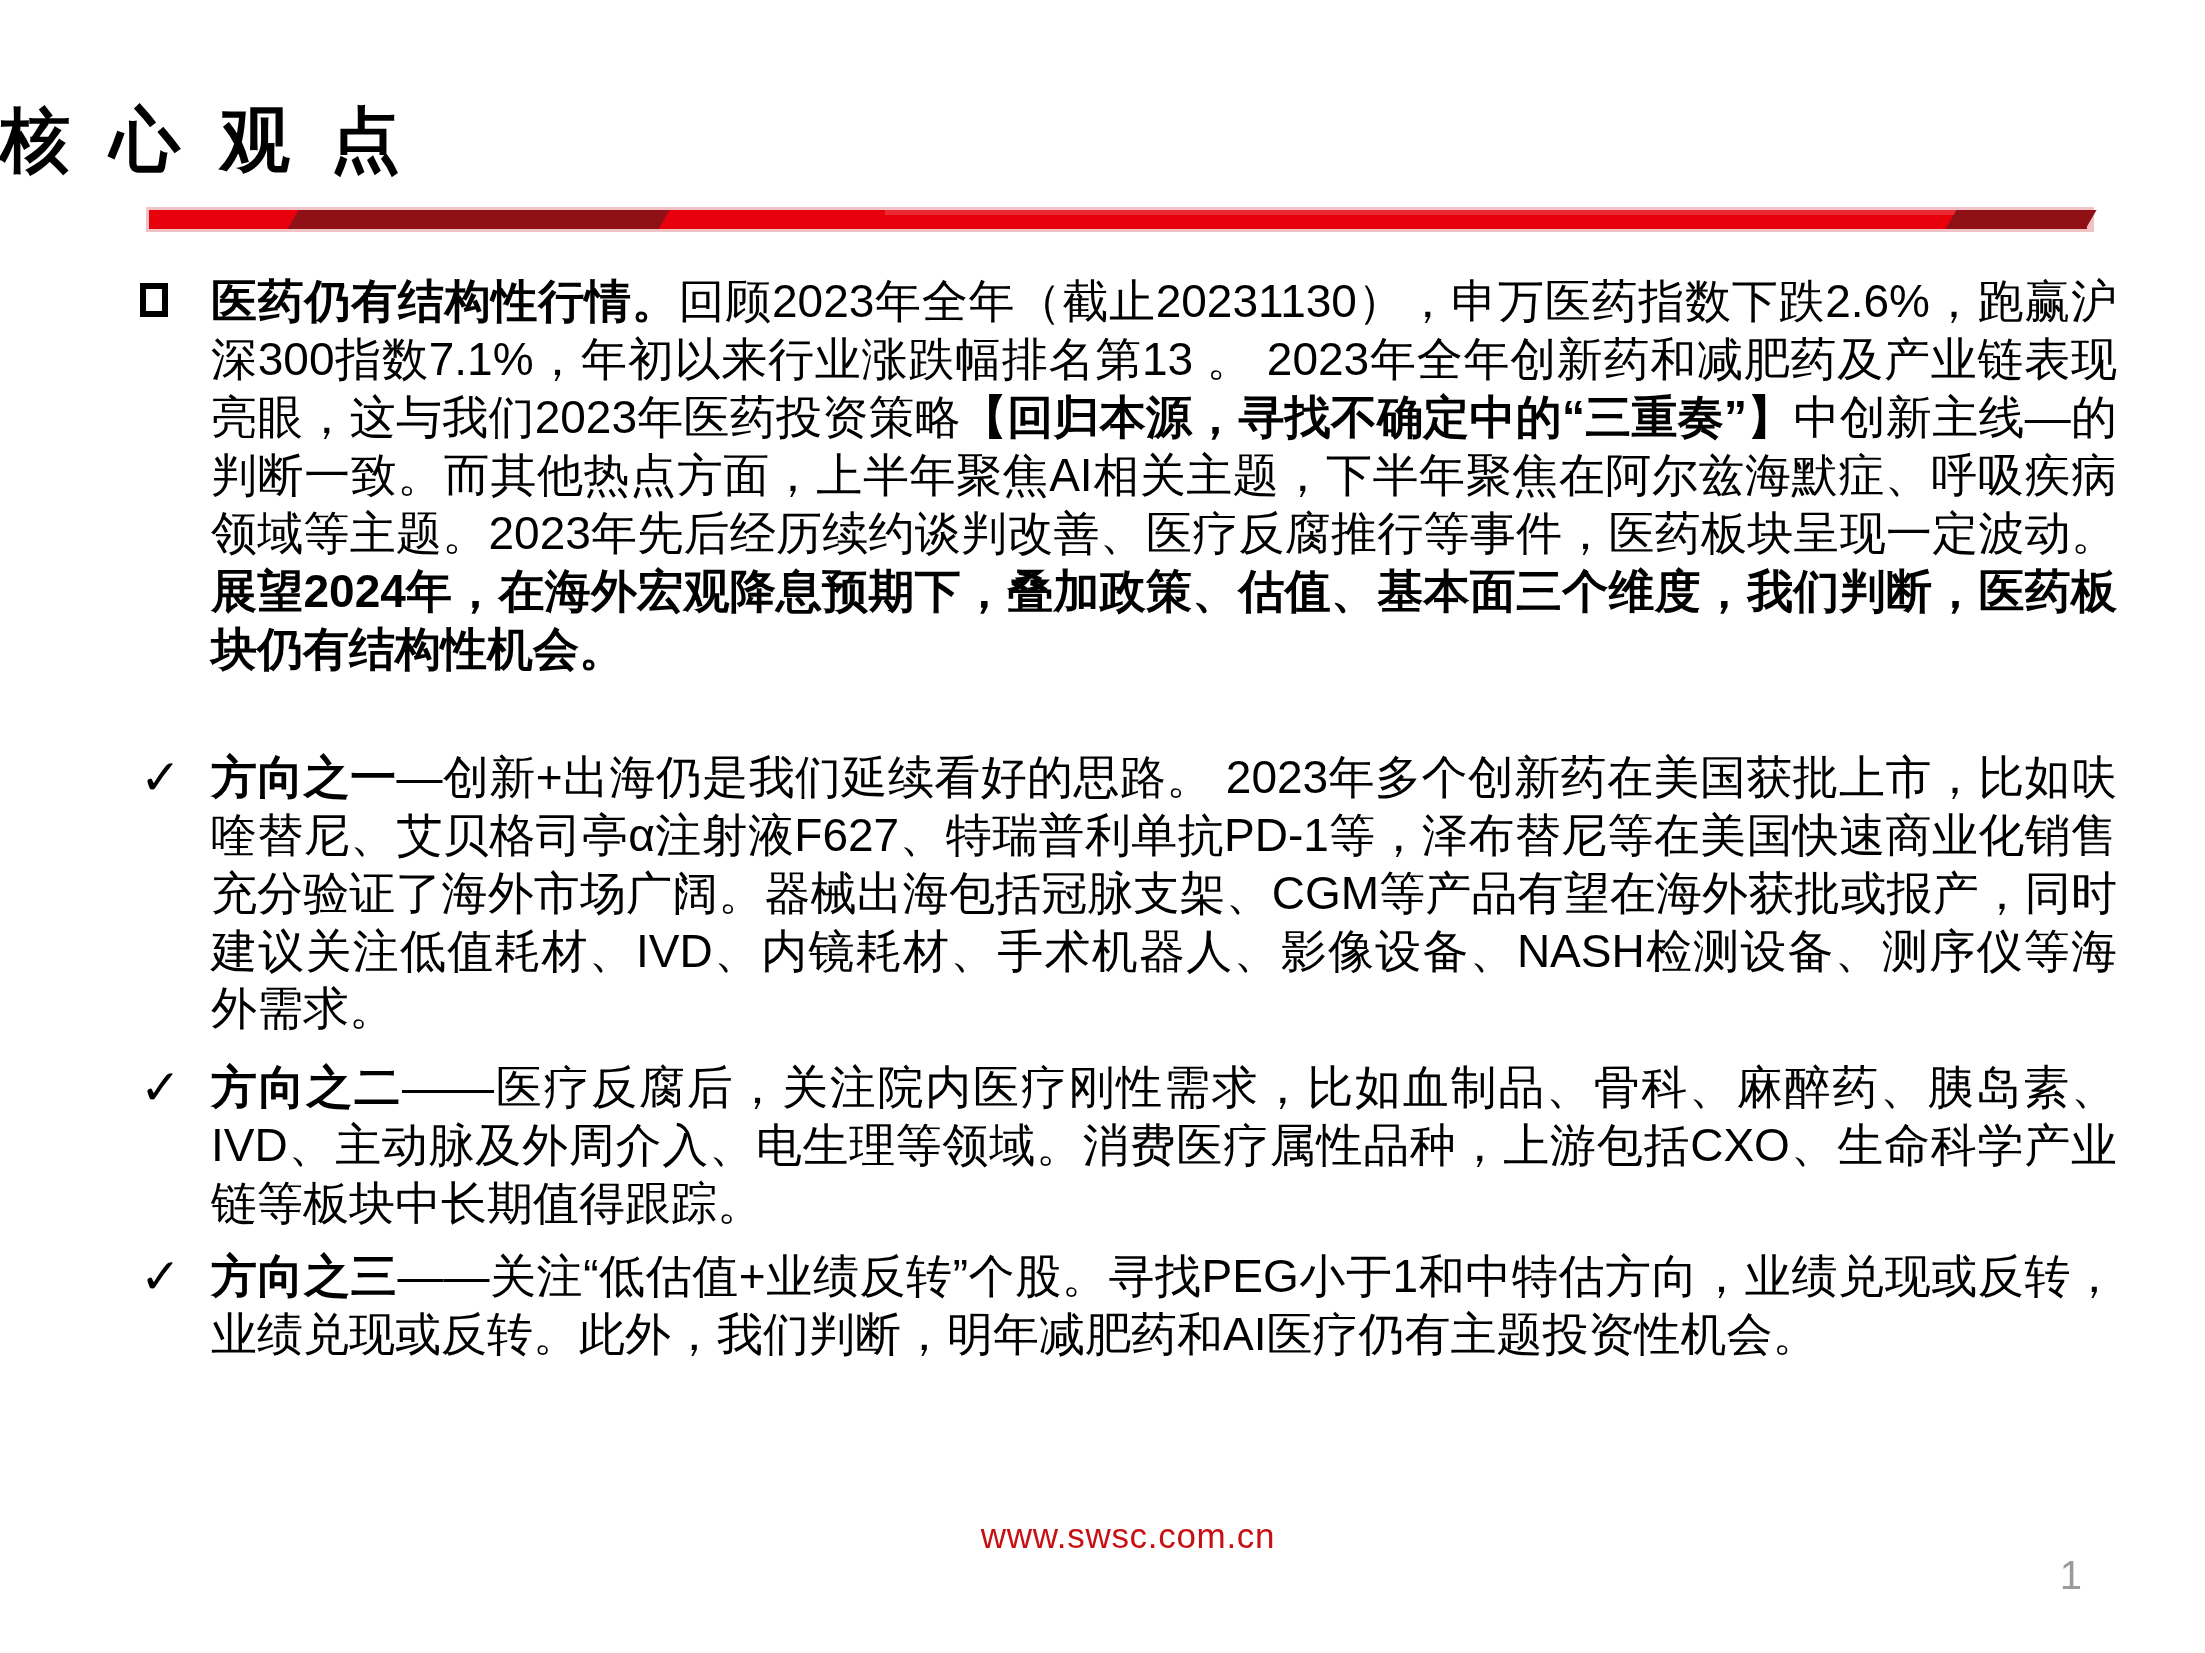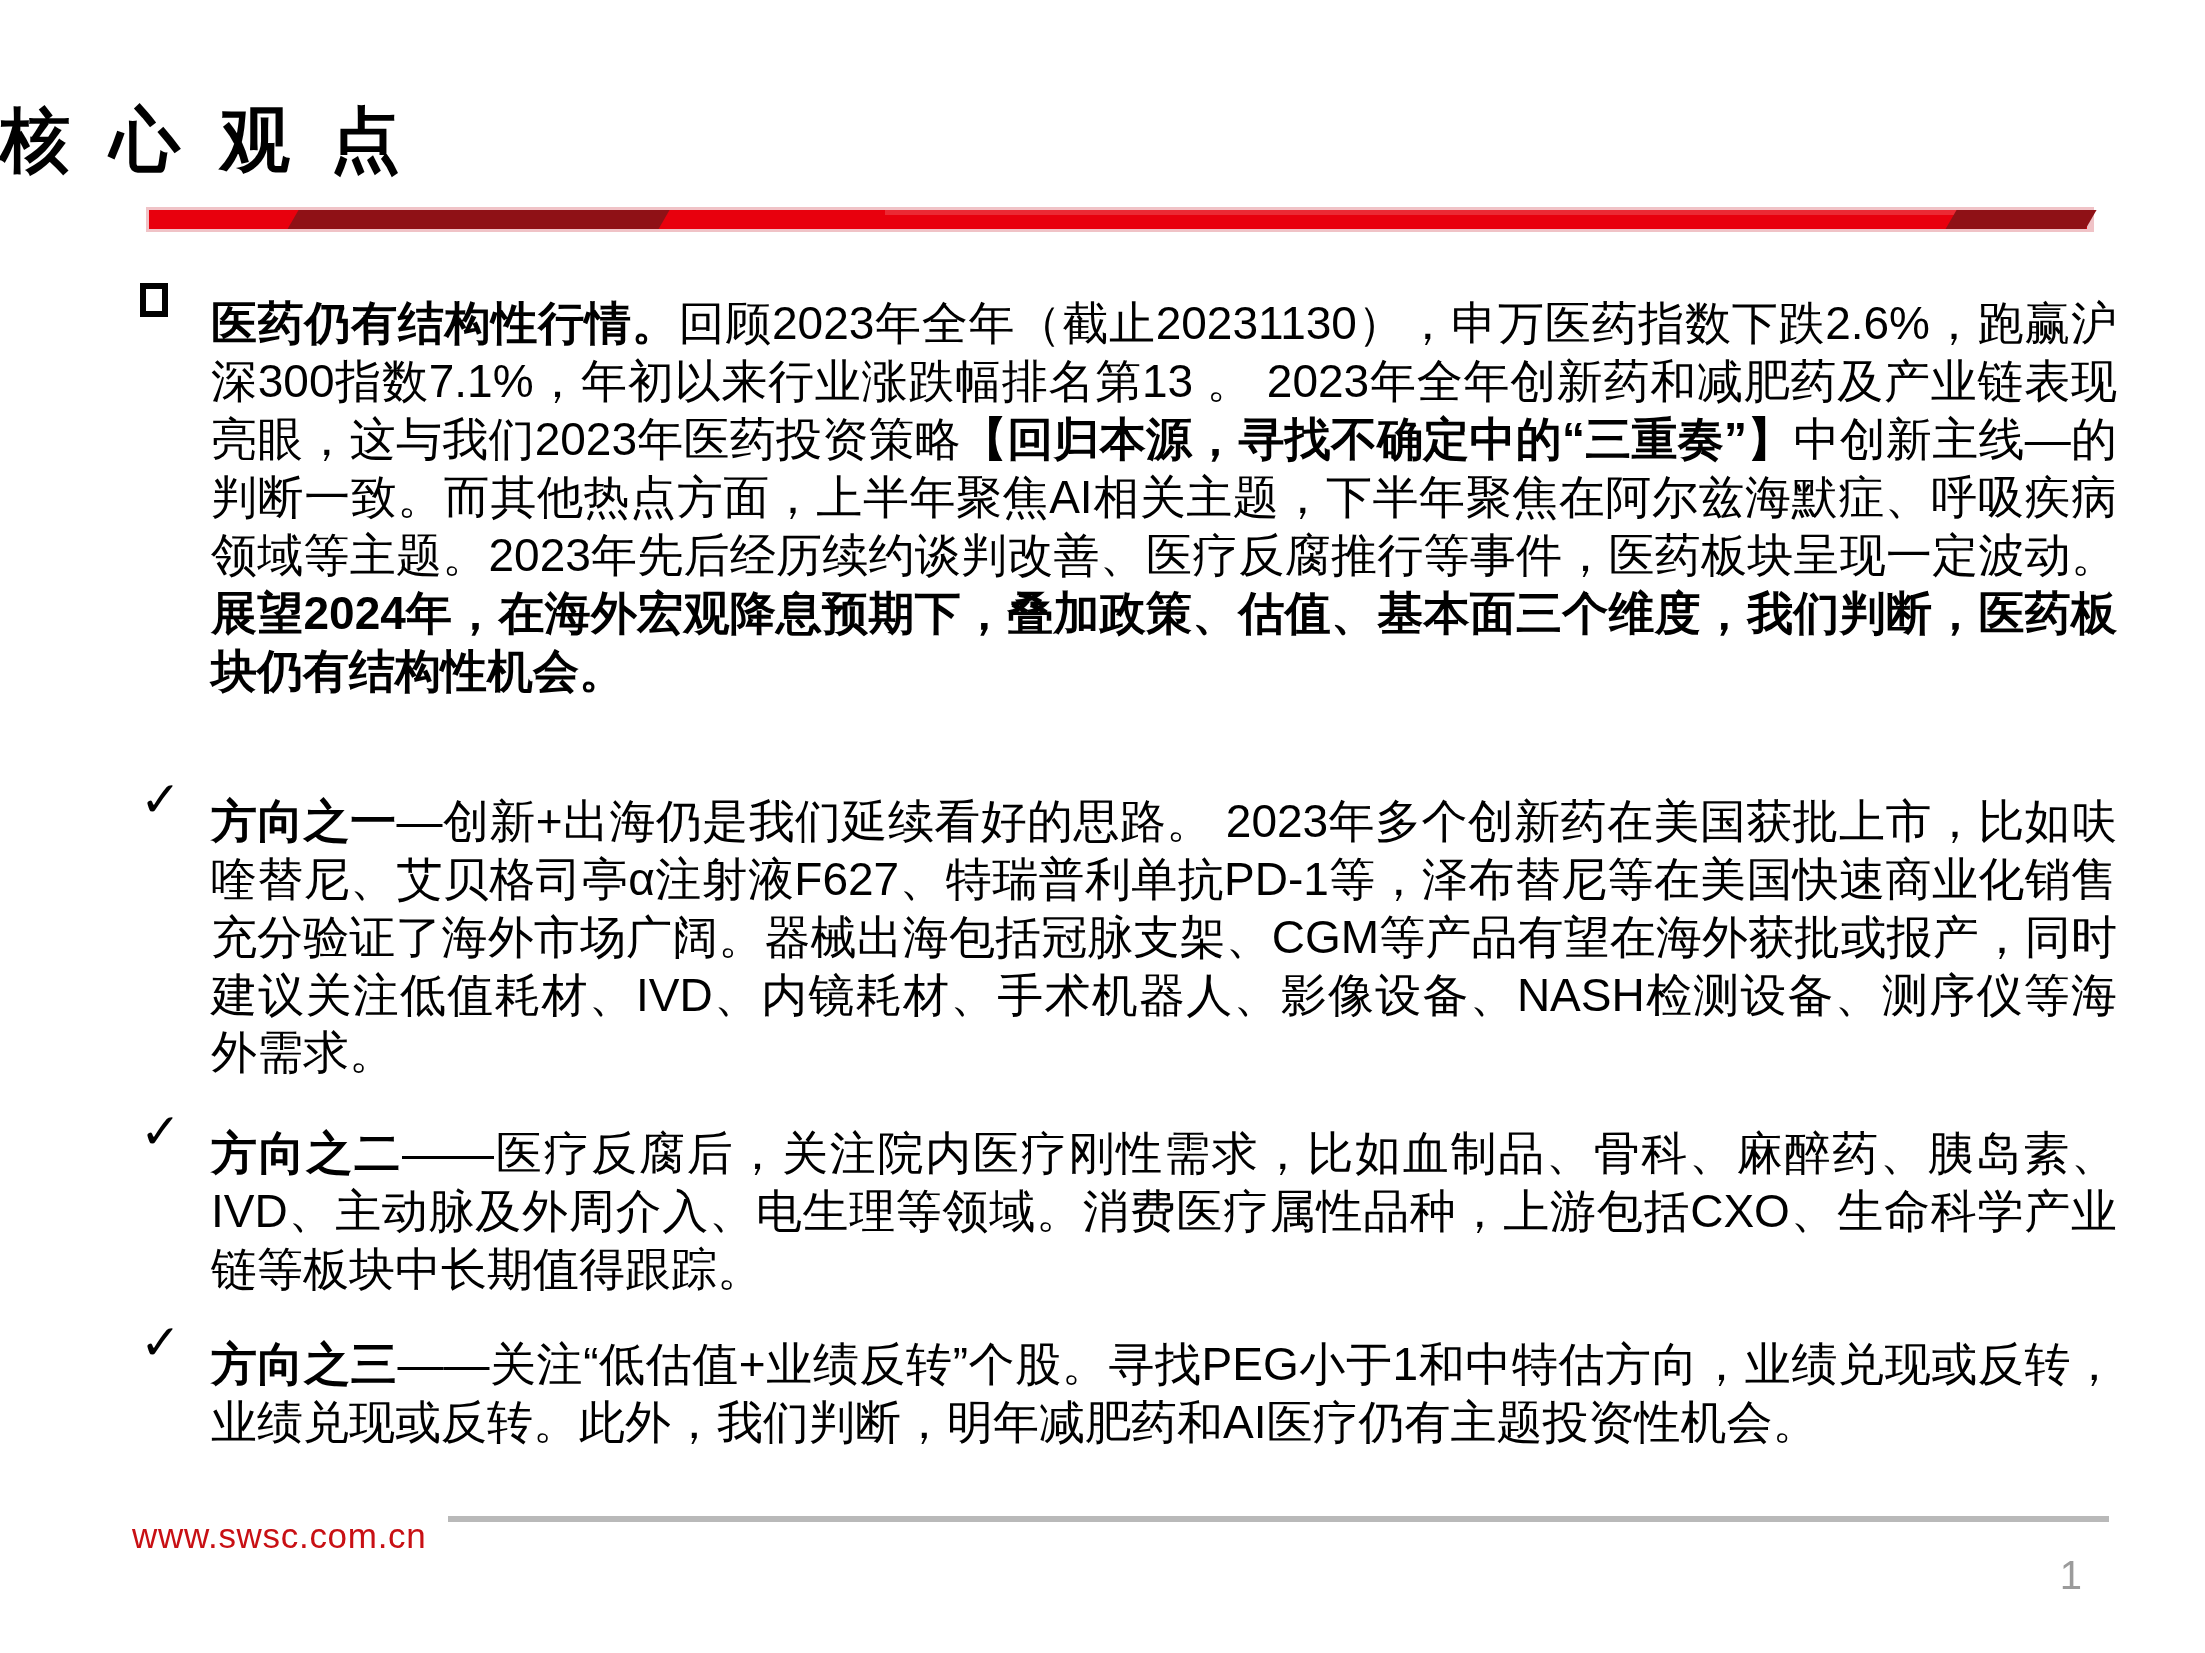--- a/index.html
+++ b/index.html
@@ -32,39 +32,39 @@
   .divider{position:absolute;left:146px;top:207px;width:1948px;height:25px;}
   .bar-pink{position:absolute;left:0;right:0;top:0;bottom:0;background:var(--pink-edge);}
   .bar-red{position:absolute;left:2.9px;right:7.4px;top:2.9px;bottom:2.9px;background:var(--accent-red);}
   .bar-red::after{content:"";position:absolute;left:38%;right:6%;top:0;height:5.1px;background:rgba(255,255,255,0.16);}
   .bar-dark{position:absolute;top:2.9px;bottom:2.9px;background:var(--dark-red);transform:skewX(-30deg);}
   .bar-dark-a{left:147px;width:371px;}
   .bar-dark-b{right:2.9px;width:140px;}
   
   .content{position:absolute;left:140px;top:273px;width:1977px;}
   .item{display:flex;font-size:46px;line-height:1.26;}
-  .item .text{flex:1;text-align:justify;margin-top:22px;}
+  .item .text{flex:1;text-align:justify;}
   .b{font-weight:bold;}
   .marker{flex:0 0 71px;}
   .marker-square{
     display:block;width:28px;height:34px;margin-top:9.6px;
     border:6.6px solid #000;box-sizing:border-box;background:#fff;
   }
   .marker-check{
     display:block;font-size:49px;line-height:57px;font-weight:400;color:#000;
   }
   .item-keypoint{margin-bottom:70px;}
   .item-heading{margin-bottom:31px;}
   .item-dir1{margin-bottom:20.6px;}
   .item-dir2{margin-bottom:14.7px;}
   .item-dir3{margin-bottom:0;}
   
   .footer{
-    position:absolute;left:132px;right:96px;top:1516px;
-    display:flex;
+    position:absolute;left:147px;right:96px;top:1516px;
+    display:flex;align-items:center;flex-direction:column;
   }
   .footer-url{
     font-size:35px;color:var(--footer-url-red);
     letter-spacing:0.7px;white-space:nowrap;
     text-decoration:none;
   }
   .footer-line{flex:1;height:5.9px;background:var(--footer-line-gray);margin-left:22px;}
   .page-num{
     position:absolute;right:123px;top:1553px;
     font-size:40px;color:var(--page-number-gray);

